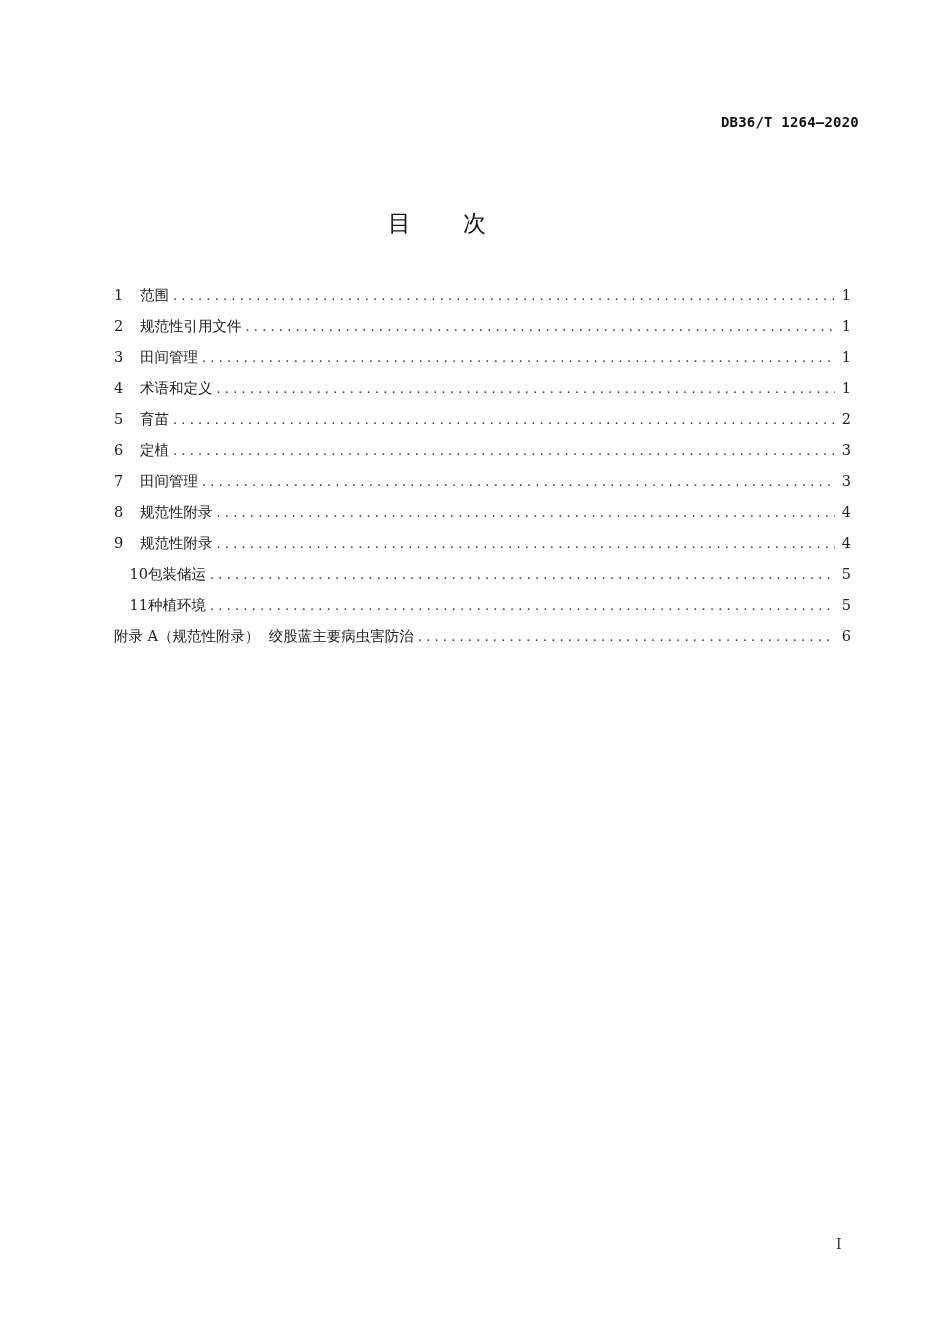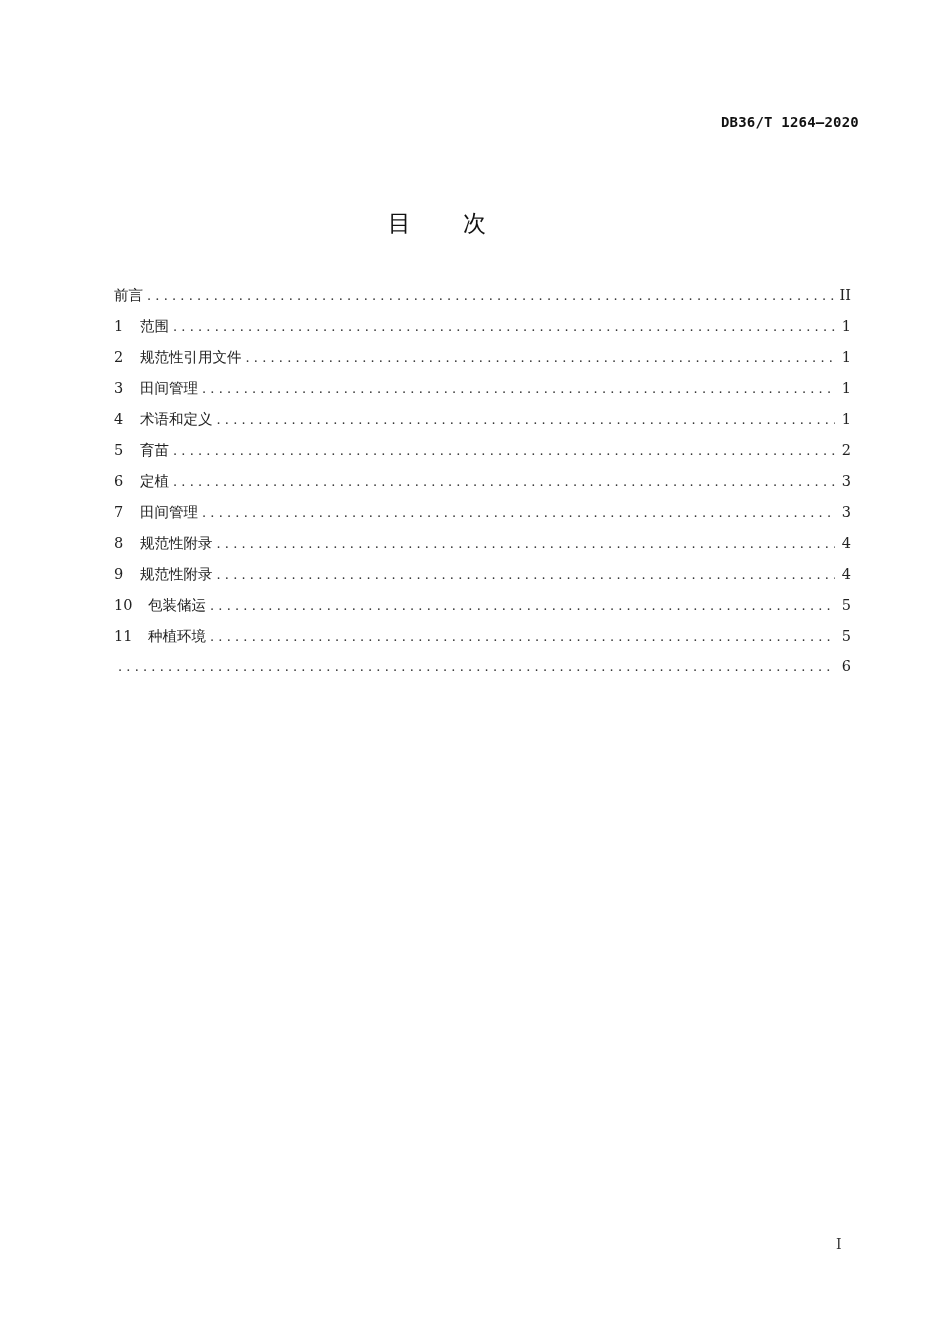--- a/index.html
+++ b/index.html
@@ -58,20 +58,21 @@
     color: #222;
     cursor: pointer;
   }
   .toc-num {
     flex: 0 0 auto;
     display: inline-block;
     min-width: 26px;
   }
   .toc-num.wide {
     min-width: 34px;
+    text-align: right;
   }
   .toc-label {
     flex: 0 0 auto;
     white-space: pre;
   }
   .toc-leader {
     flex: 1 1 auto;
     overflow: hidden;
     white-space: nowrap;
     margin: 0 6px 0 4px;
@@ -98,25 +99,20 @@
 </head>
 <body>
 
 <div class="doc-code">DB36/T 1264—2020</div>
 
 <div class="toc-title">
   <span>目</span><span class="gap"></span><span>次</span>
 </div>
 
 <ul class="toc-list">
-  <li class="toc-row">
-    <span class="toc-label">前言</span>
-    <span class="toc-leader"></span>
-    <span class="toc-page">II</span>
-  </li>
   <li class="toc-row">
     <span class="toc-num">1</span>
     <span class="toc-label">范围</span>
     <span class="toc-leader"></span>
     <span class="toc-page">1</span>
   </li>
   <li class="toc-row">
     <span class="toc-num">2</span>
     <span class="toc-label">规范性引用文件</span>
     <span class="toc-leader"></span>
@@ -170,18 +166,19 @@
     <span class="toc-leader"></span>
     <span class="toc-page">5</span>
   </li>
   <li class="toc-row">
     <span class="toc-num wide">11</span>
     <span class="toc-label">种植环境</span>
     <span class="toc-leader"></span>
     <span class="toc-page">5</span>
   </li>
   <li class="toc-row">
+    <span class="toc-label">附录 A（规范性附录）  绞股蓝主要病虫害防治</span>
     <span class="toc-leader"></span>
     <span class="toc-page">6</span>
   </li>
 </ul>
 
 <div class="page-footer">I</div>
 
 </body></html>

